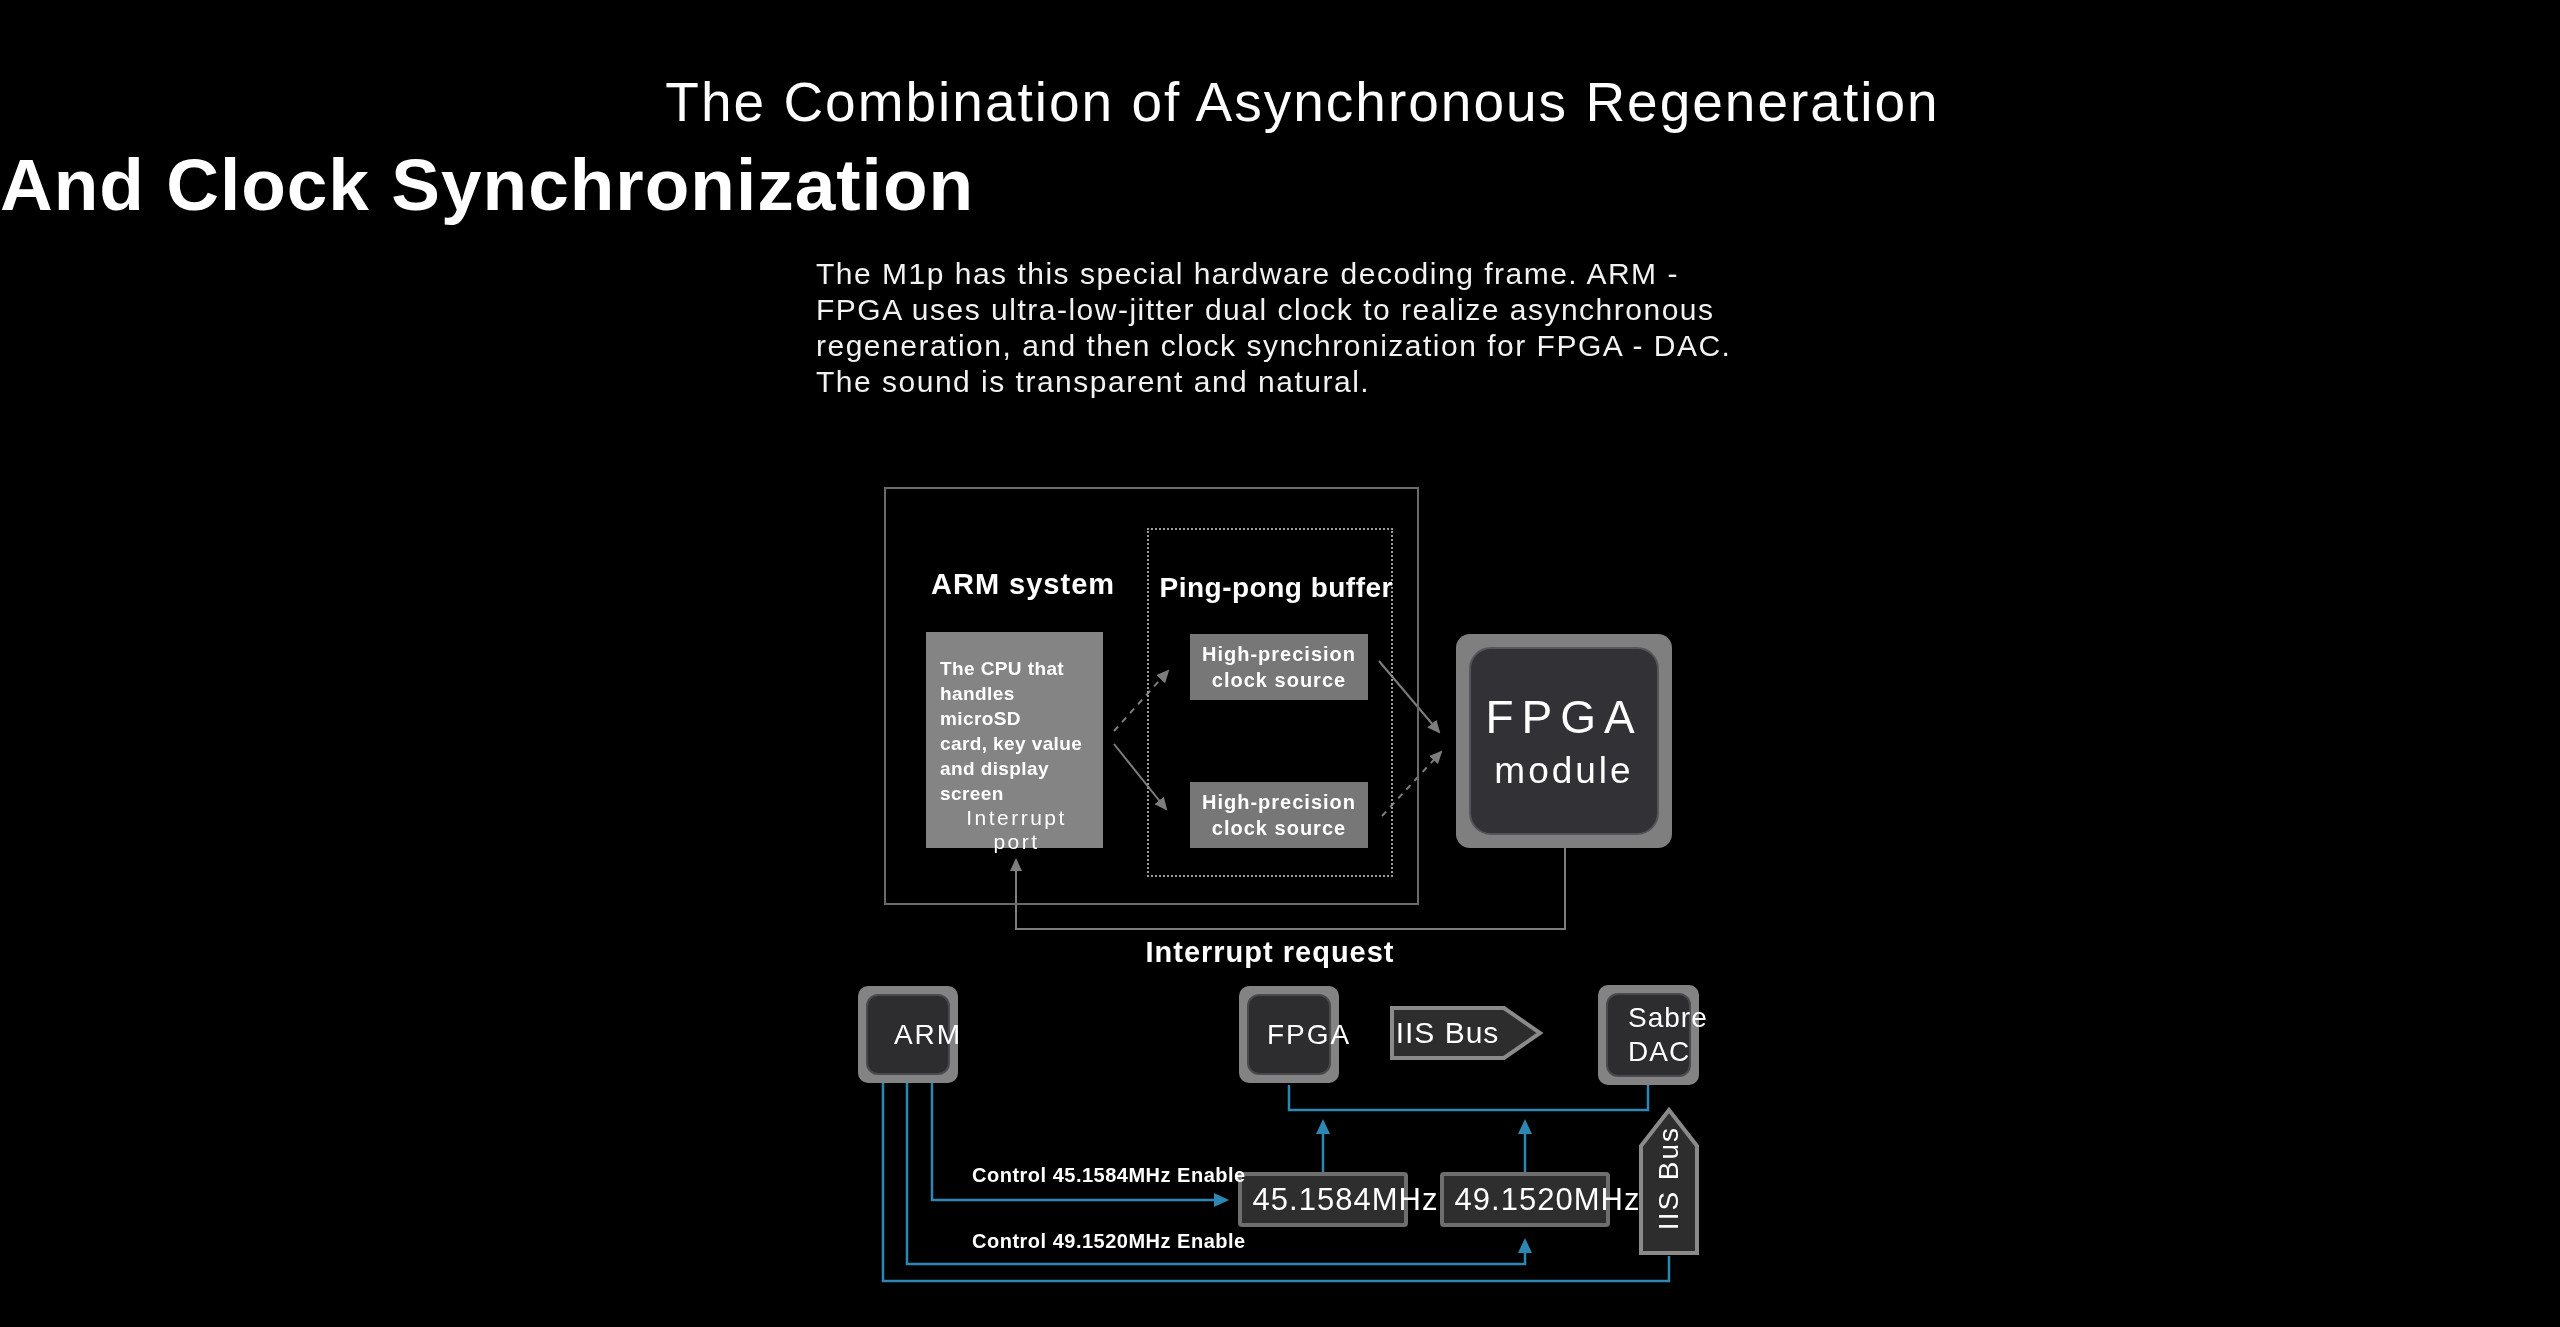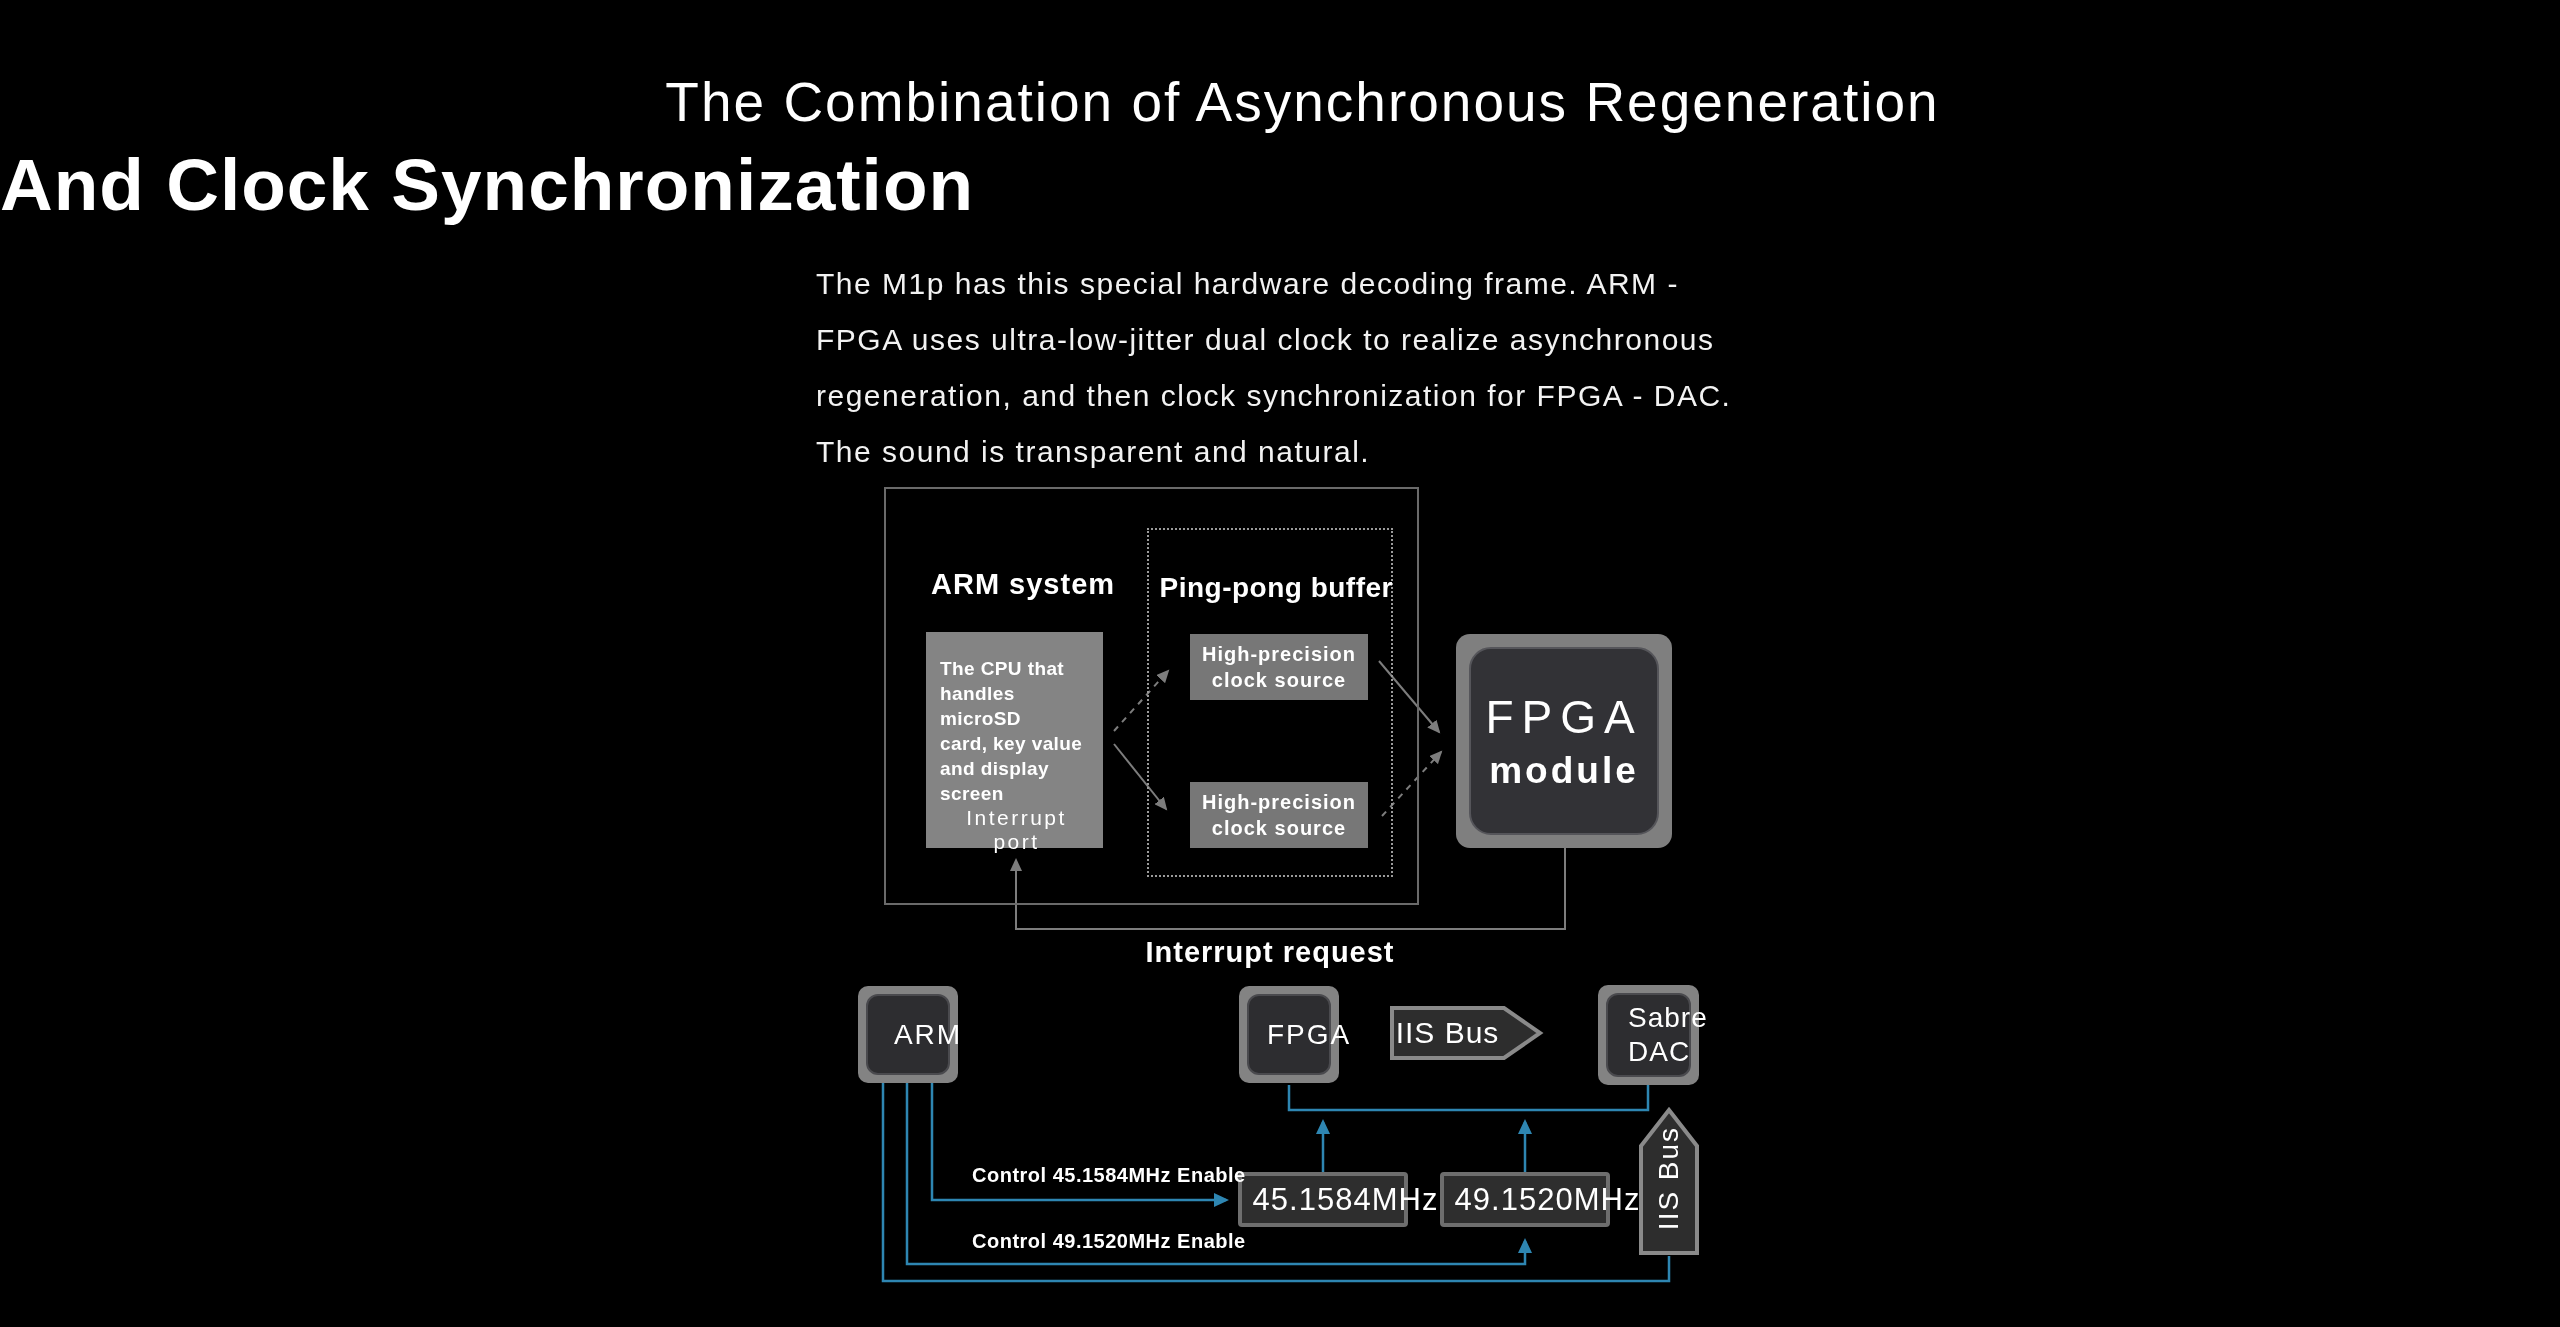--- a/index.html
+++ b/index.html
@@ -21,21 +21,21 @@
     width:2560px;height:1327px;position:relative;overflow:hidden;
     font-family:"Liberation Sans","DejaVu Sans",sans-serif;color:var(--text);
   }
   .stage{position:absolute;left:0;top:0;width:2560px;height:1327px;}
   .abs{position:absolute;}
   .prelines{white-space:pre-line;}
 
   
   .title1{left:0;top:70px;width:2560px;text-align:center;font-size:55px;font-weight:400;letter-spacing:2px;padding-left:45px;}
   .title2{left:0;top:143px;width:2560px;text-align:left;font-size:73px;font-weight:700;letter-spacing:1px;}
-  .intro{left:816px;top:256px;width:1000px;font-size:30px;font-weight:400;line-height:56px;letter-spacing:1.5px;color:#f2f2f2;}
+  .intro{left:816px;top:256px;width:1000px;font-size:30px;font-weight:400;line-height:36px;letter-spacing:1.5px;color:#f2f2f2;}
 
   
   .outer-box{left:884px;top:487px;width:535px;height:418px;border:2px solid var(--gray-border);}
   .arm-system-label{left:931px;top:568px;font-size:29px;font-weight:700;letter-spacing:1px;}
   .cpu-box{
     left:926px;top:632px;width:177px;height:216px;background:var(--cpu-fill);
     display:flex;flex-direction:column;justify-content:space-between;
     padding:24px 10px 8px 14px;
   }
   .cpu-text{font-size:19px;font-weight:700;line-height:25px;letter-spacing:0.4px;}
@@ -50,21 +50,21 @@
   .clock-top{left:1190px;top:634px;}
   .clock-bottom{left:1190px;top:782px;}
   .fpga-module{
     left:1456px;top:634px;width:216px;height:214px;background:#7f7f7f;border-radius:14px;padding:13px;
   }
   .fpga-module-inner{
     width:100%;height:100%;background:#323236;border:2px solid #55555a;border-radius:22px;
     display:flex;flex-direction:column;align-items:center;justify-content:center;gap:6px;
   }
   .fpga-module-line1{font-size:46px;font-weight:400;letter-spacing:8px;}
-  .fpga-module-line2{font-size:37px;font-weight:700;letter-spacing:3px;}
+  .fpga-module-line2{font-size:37px;font-weight:400;letter-spacing:3px;}
   .interrupt-request{left:1080px;top:936px;width:380px;text-align:center;font-size:29px;font-weight:700;letter-spacing:1px;}
 
   
   .chip{background:var(--chip-frame);border-radius:10px;padding:8px;}
   .chip-inner{
     width:100%;height:100%;background:var(--chip-inner);border:2px solid #4a4a4e;border-radius:12px;
     display:flex;flex-direction:column;align-items:center;justify-content:center;
     font-size:28px;font-weight:400;letter-spacing:2px;line-height:34px;padding-left:40px;
   }
   .chip-arm{left:858px;top:986px;width:100px;height:97px;}

